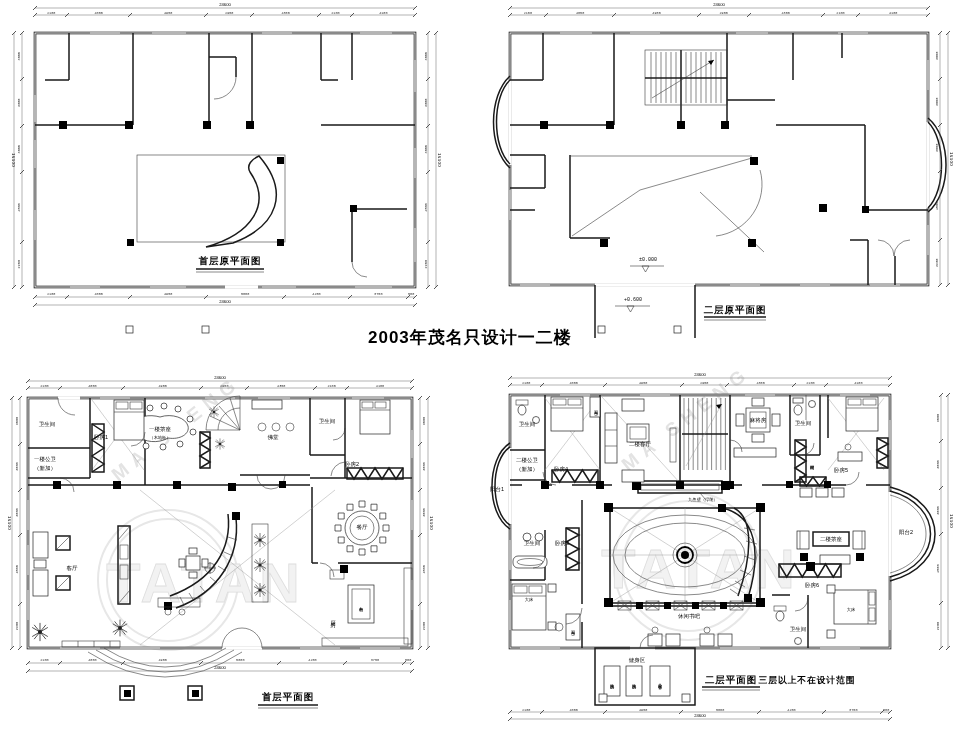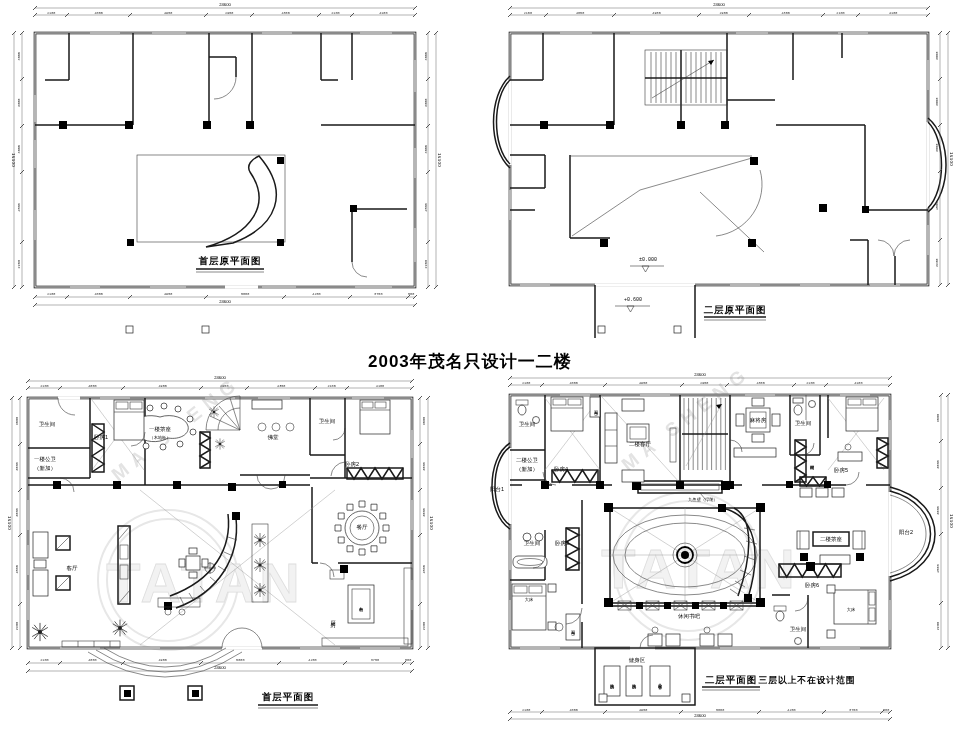--- a/index.html
+++ b/index.html
@@ -24,21 +24,21 @@
   
   .lbl{position:absolute;white-space:nowrap;color:#000;font-size:10px;line-height:1.1;
        transform:translate(-50%,-50%) scale(var(--s,.55));}
   .lbl.t4{--s:.42}
   .lbl.t5{--s:.55}
   .lbl.v{writing-mode:vertical-rl;letter-spacing:1px}
   .lbl.caption{font-weight:700;--s:.95;letter-spacing:1px}
   .lbl.notecap{font-weight:700;--s:.88;letter-spacing:1px}
   .lbl.elev{font-family:"Liberation Mono",monospace;--s:.5}
   .bignote{position:absolute;transform:translateY(-50%);font-weight:700;font-size:17px;
-           letter-spacing:1px;color:#000;margin-top:24px;}
+           letter-spacing:1px;color:#000;}
   
   .dimrow{position:absolute;display:flex;transform-origin:0 0;transform:scale(.5);
           font:7px "Liberation Mono",monospace;color:#333;pointer-events:none;height:9px;}
   .dimrow span{display:flex;align-items:center;justify-content:center;overflow:visible}
   .dimcol{flex-direction:column;width:12px;}
   .dimcol span{writing-mode:vertical-rl;transform:rotate(180deg)}
 </style>
 </head>
 <body>
 

